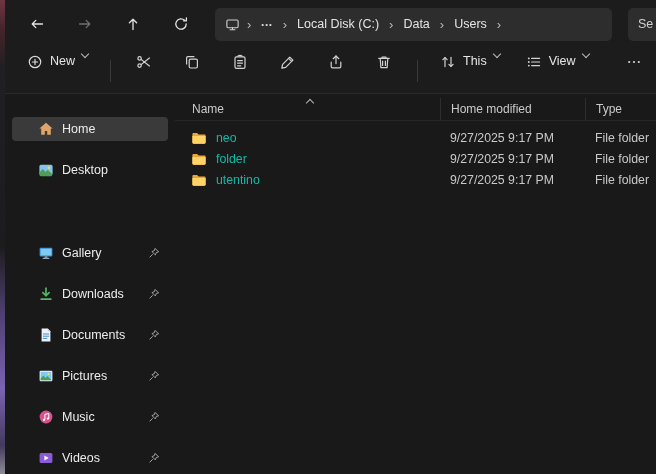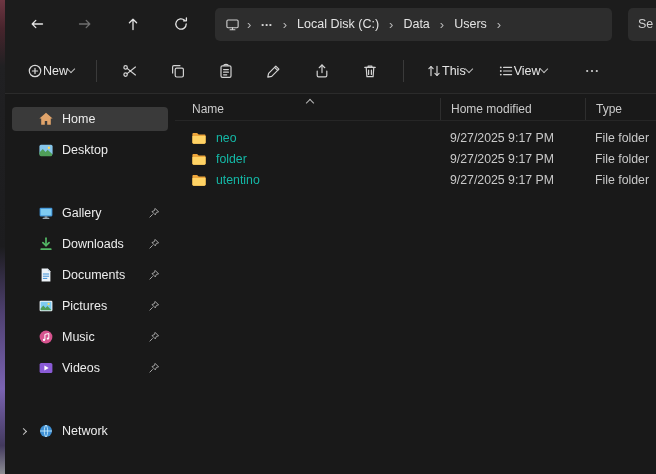--- a/index.html
+++ b/index.html
@@ -22,31 +22,31 @@
   .crumb{padding:2px 3px;border-radius:3px;cursor:pointer}
   .bc-sep{color:#b9b9b9;font-size:13px;line-height:1;padding:0 1px}
   .bc-dots{font-size:8px;letter-spacing:1px;color:#d6d6d6}
   .search{flex:none;width:92px;height:33px;background:#2d2d2d;border-radius:5px;
     display:flex;align-items:center;padding:0 10px;margin-left:8px;margin-right:-64px}
   .search input{background:transparent;border:0;outline:0;color:#cfcfcf;
     font-size:12.5px;width:100%;font-family:inherit}
   
   .toolbar{height:46px;display:flex;align-items:center;padding:0 12px;gap:6px;
     background:#1c1c1c;border-bottom:1px solid #2b2b2b;flex:none}
-  .tbtn{height:34px;border-radius:5px;display:flex;align-items:center;
-    justify-content:center;padding:0 10px;font-size:12.5px;color:#e6e6e6;
+  .tbtn{height:34px;border-radius:5px;display:flex;align-items:flex-start;
+    justify-content:center;padding:0 10px;gap:7px;font-size:12.5px;color:#e6e6e6;
     cursor:pointer;flex:none}
   .tbtn.icon-only{width:42px;padding:0}
   .tsep{width:1px;height:22px;background:#3a3a3a;margin:0 6px;flex:none}
   .chevd{width:6px;height:6px;border-right:1.2px solid #bdbdbd;
     border-bottom:1.2px solid #bdbdbd;transform:rotate(45deg);margin-top:-3px}
   
   .content{flex:1;display:flex;min-height:0}
   .sidebar{width:170px;flex:none;padding-top:6px;overflow:hidden}
-  .sitem{height:24px;margin:7px 7px;border-radius:4px;display:flex;align-items:center;
+  .sitem{height:24px;margin:17px 7px;border-radius:4px;display:flex;align-items:center;
     gap:8px;padding:0 8px 0 5px;font-size:12.5px;cursor:pointer;color:#ececec}
   .sitem.sel{background:#3a3a3a}
   .sitem.hl{background:#2d2d2d}
   .spacer{width:13px;flex:none}
   .chevr{width:13px;flex:none;display:flex;justify-content:center;align-items:center}
   .chev-glyph{width:5px;height:5px;border-right:1.3px solid #c4c4c4;
     border-bottom:1.3px solid #c4c4c4;transform:rotate(-45deg)}
   .slabel{white-space:nowrap}
   .sgap{height:25px}
   .pin{margin-left:auto;flex:none;display:flex}

